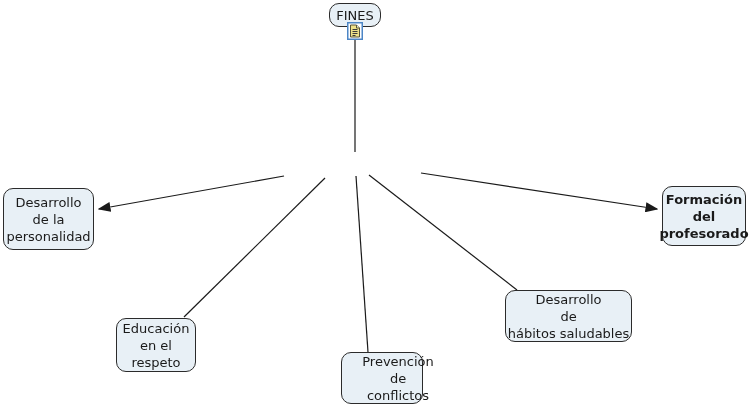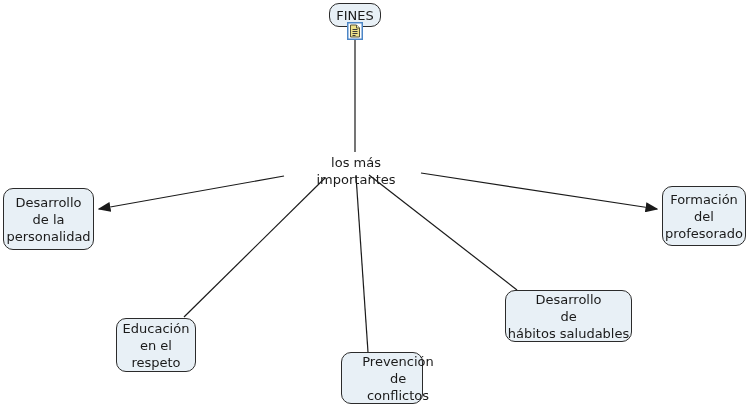--- a/index.html
+++ b/index.html
@@ -35,21 +35,21 @@
     line-height: 17px;
   }
   .node-label {
     white-space: pre-line;
   }
   #node-fines        { left: 329px; top: 3px;   width: 52px;  height: 24px; }
   #node-personalidad { left: 3px;   top: 188px; width: 91px;  height: 62px; }
   #node-educacion    { left: 104px; top: 318px; width: 80px;  height: 54px; margin-left: 12px; }
   #node-prevencion   { left: 341px; top: 352px; width: 82px;  height: 52px; padding-left: 32px; }
   #node-habitos      { left: 505px; top: 290px; width: 127px; height: 52px; }
-  #node-formacion    { left: 662px; top: 186px; width: 84px;  height: 60px; }
+  #node-formacion    { left: 662px; top: 186px; width: 84px;  height: 60px; font-weight: bold; }
   #central-label {
     position: absolute;
     left: 290px;
     top: 154px;
     width: 132px;
     text-align: center;
     color: var(--text-color, #1a1a1a);
     font-size: 13px;
     line-height: 17px;
   }
@@ -87,23 +87,20 @@
 
   <div id="doc-icon">
     <svg width="16" height="18" viewBox="0 0 16 18">
       <rect x="0.75" y="0.75" width="14.5" height="16.5" fill="#fdfeff" stroke="#4d86c6" stroke-width="1.5"></rect>
       <path d="M3.5 3 h6 l3 3 v9 h-9 z" fill="#ede189" stroke="#55523a" stroke-width="1"></path>
       <path d="M9.5 3 v3 h3" fill="#f7f2c0" stroke="#55523a" stroke-width="1"></path>
       <path d="M5.5 7.5 h5 M5.5 9.5 h5 M5.5 11.5 h5 M5.5 13.5 h3" stroke="#3a3a3a" stroke-width="1" fill="none"></path>
     </svg>
   </div>
 
-  <div id="central-label">
-    <span class="node-label">los más importantes</span>
-  </div>
 
   <div class="node" id="node-personalidad">
     <span class="node-label">Desarrollo
 de la
 personalidad</span>
   </div>
 
   <div class="node" id="node-educacion">
     <span class="node-label">Educación
 en el

